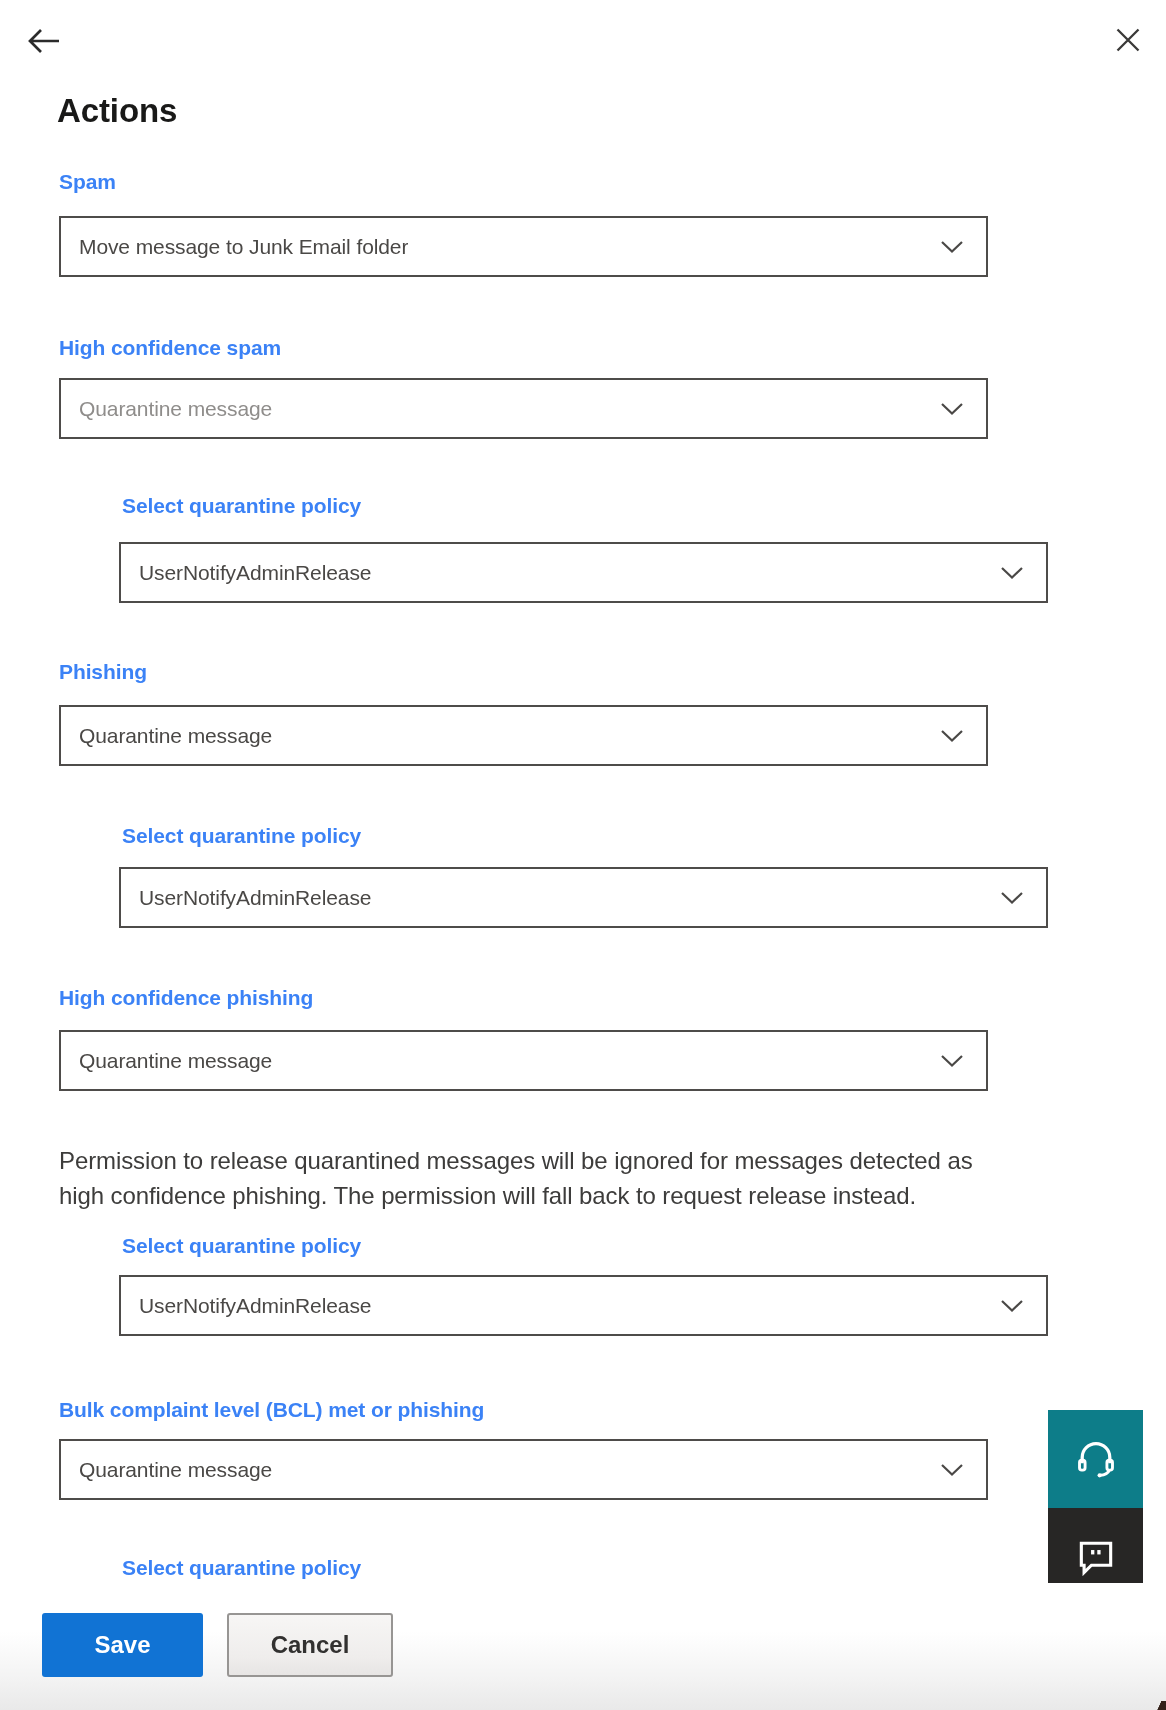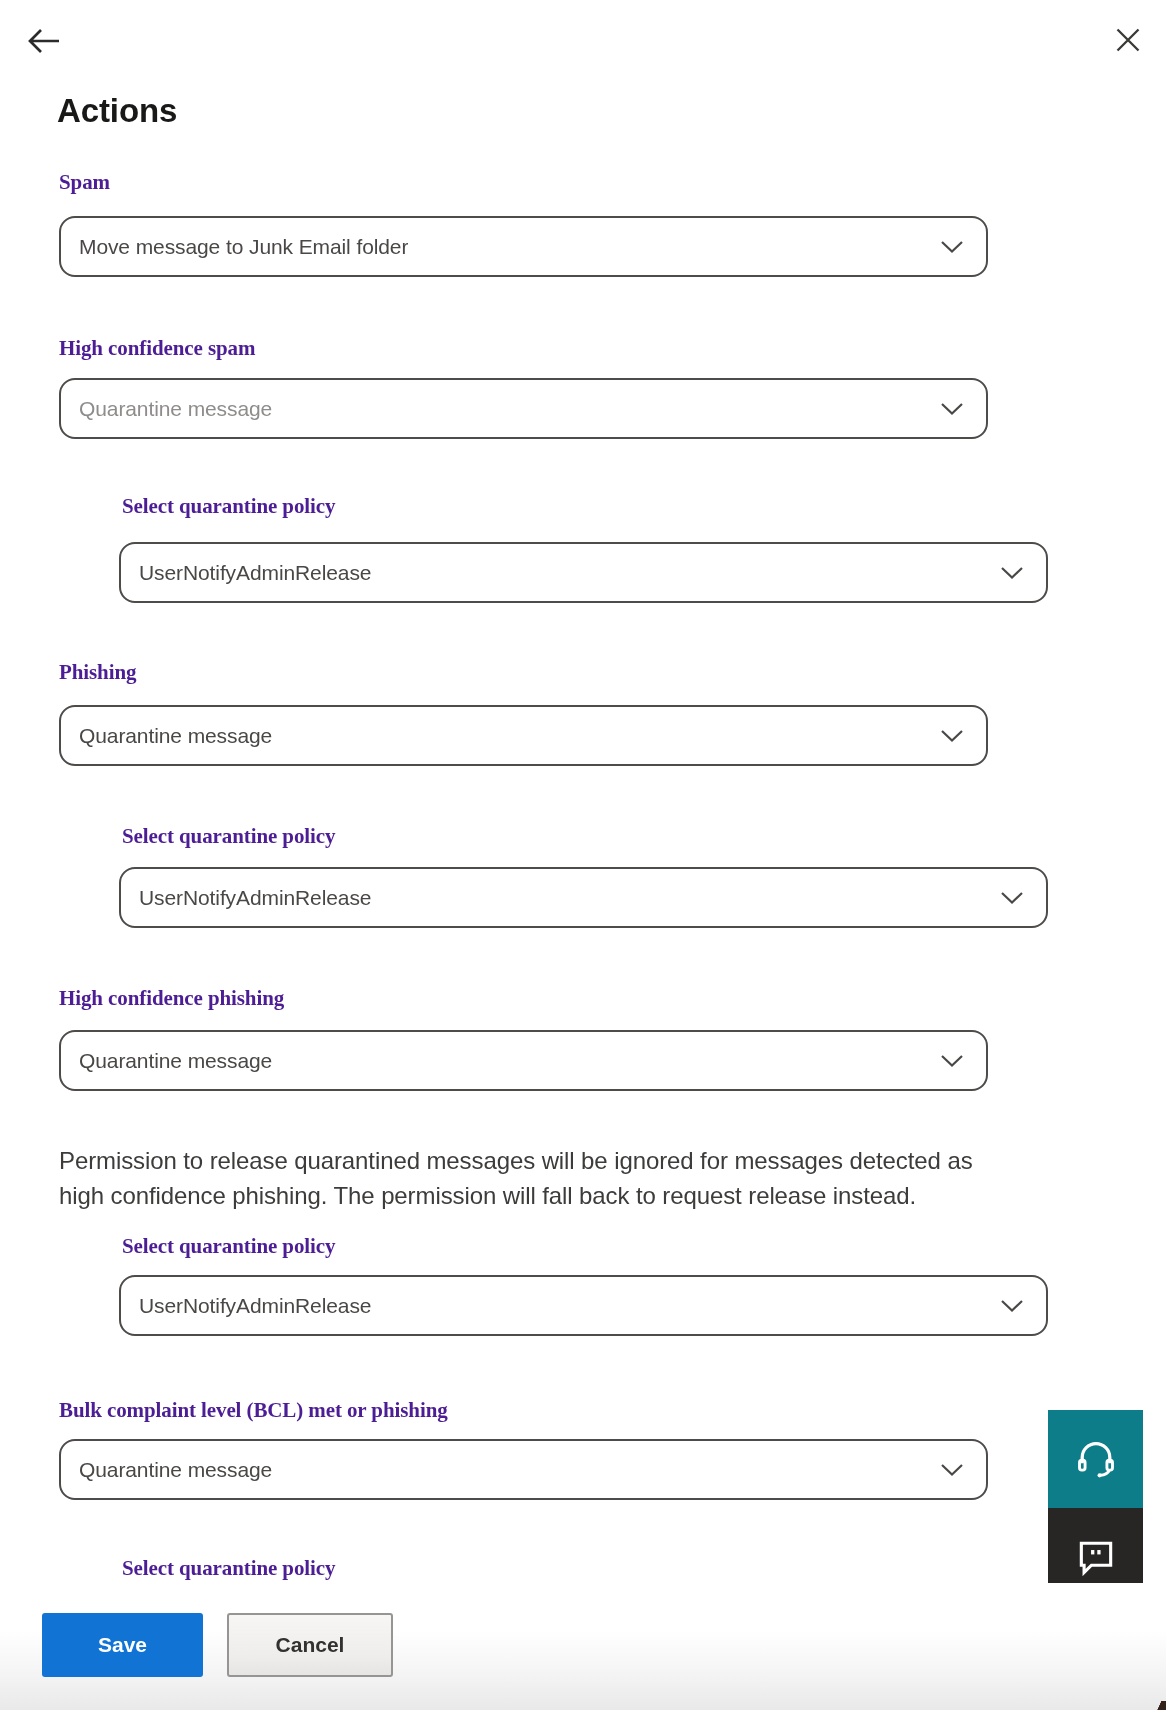--- a/index.html
+++ b/index.html
@@ -14,31 +14,31 @@
   .icon-btn {
     position:absolute; background:none; border:none; cursor:pointer;
     display:flex; align-items:center; justify-content:center; padding:0;
   }
   .page-title {
     position:absolute; left:57px; top:92px;
     font-size:33px; font-weight:700; color:#191918;
   }
   .field-label {
     position:absolute; left:59px;
-    font-size:21px; font-weight:600; color:#4c1d95; white-space:nowrap;font-family:Liberation Serif, serif;
+    font-size:21px; font-weight:600; color:#3b82f6; white-space:nowrap;
   }
   .field-label.indent { left:122px; }
   .clip-wrap {
     position:absolute; left:122px; top:1556px; height:26px; width:420px;
     overflow:hidden;
   }
   .clip-wrap .field-label { position:static; }
   .dropdown {
     position:absolute; left:59px; width:929px; height:61px;
-    border:2px solid #4e4c4a; border-radius:16px; background:#ffffff;
+    border:2px solid #4e4c4a; border-radius:0; background:#ffffff;
     display:flex; align-items:center; padding:0 56px 0 18px; cursor:pointer;text-align:center;
   }
   .dropdown.indent { left:119px; }
   .dropdown .val {
     font-size:21px; color:#4a4846; white-space:nowrap; overflow:hidden;
   }
   .dropdown.muted .val { color:#8f8d8b; }
   .dropdown .chev {
     position:absolute; right:22px; top:50%; transform:translateY(-50%);
     display:flex;
@@ -46,21 +46,21 @@
   .note {
     position:absolute; left:59px; top:1143px; width:1010px;
     font-size:24px; line-height:35px; color:#3d3c3b;
   }
   .footer {
     position:absolute; left:0; top:1583px; width:1166px; height:127px;
     background:linear-gradient(180deg, #ffffff 0%, #ffffff 38%, #f3f3f3 75%, #e9e9e9 100%);
   }
   .btn {
     position:absolute; top:30px; height:64px; border-radius:3px;
-    font-size:21px; font-weight:600; cursor:pointer;
+    font-size:24px; font-weight:600; cursor:pointer;
     font-family:"Liberation Sans", sans-serif;
     display:flex; align-items:center; justify-content:center;
   }
   .btn-save {
     left:42px; width:161px; background:#1173d4; color:#ffffff; border:none;
   }
   .btn-cancel {
     left:227px; width:166px;
     background:linear-gradient(180deg,#f7f6f5 0%,#efedec 70%,#e7e5e4 100%);
     color:#323130; border:2px solid #979593;

